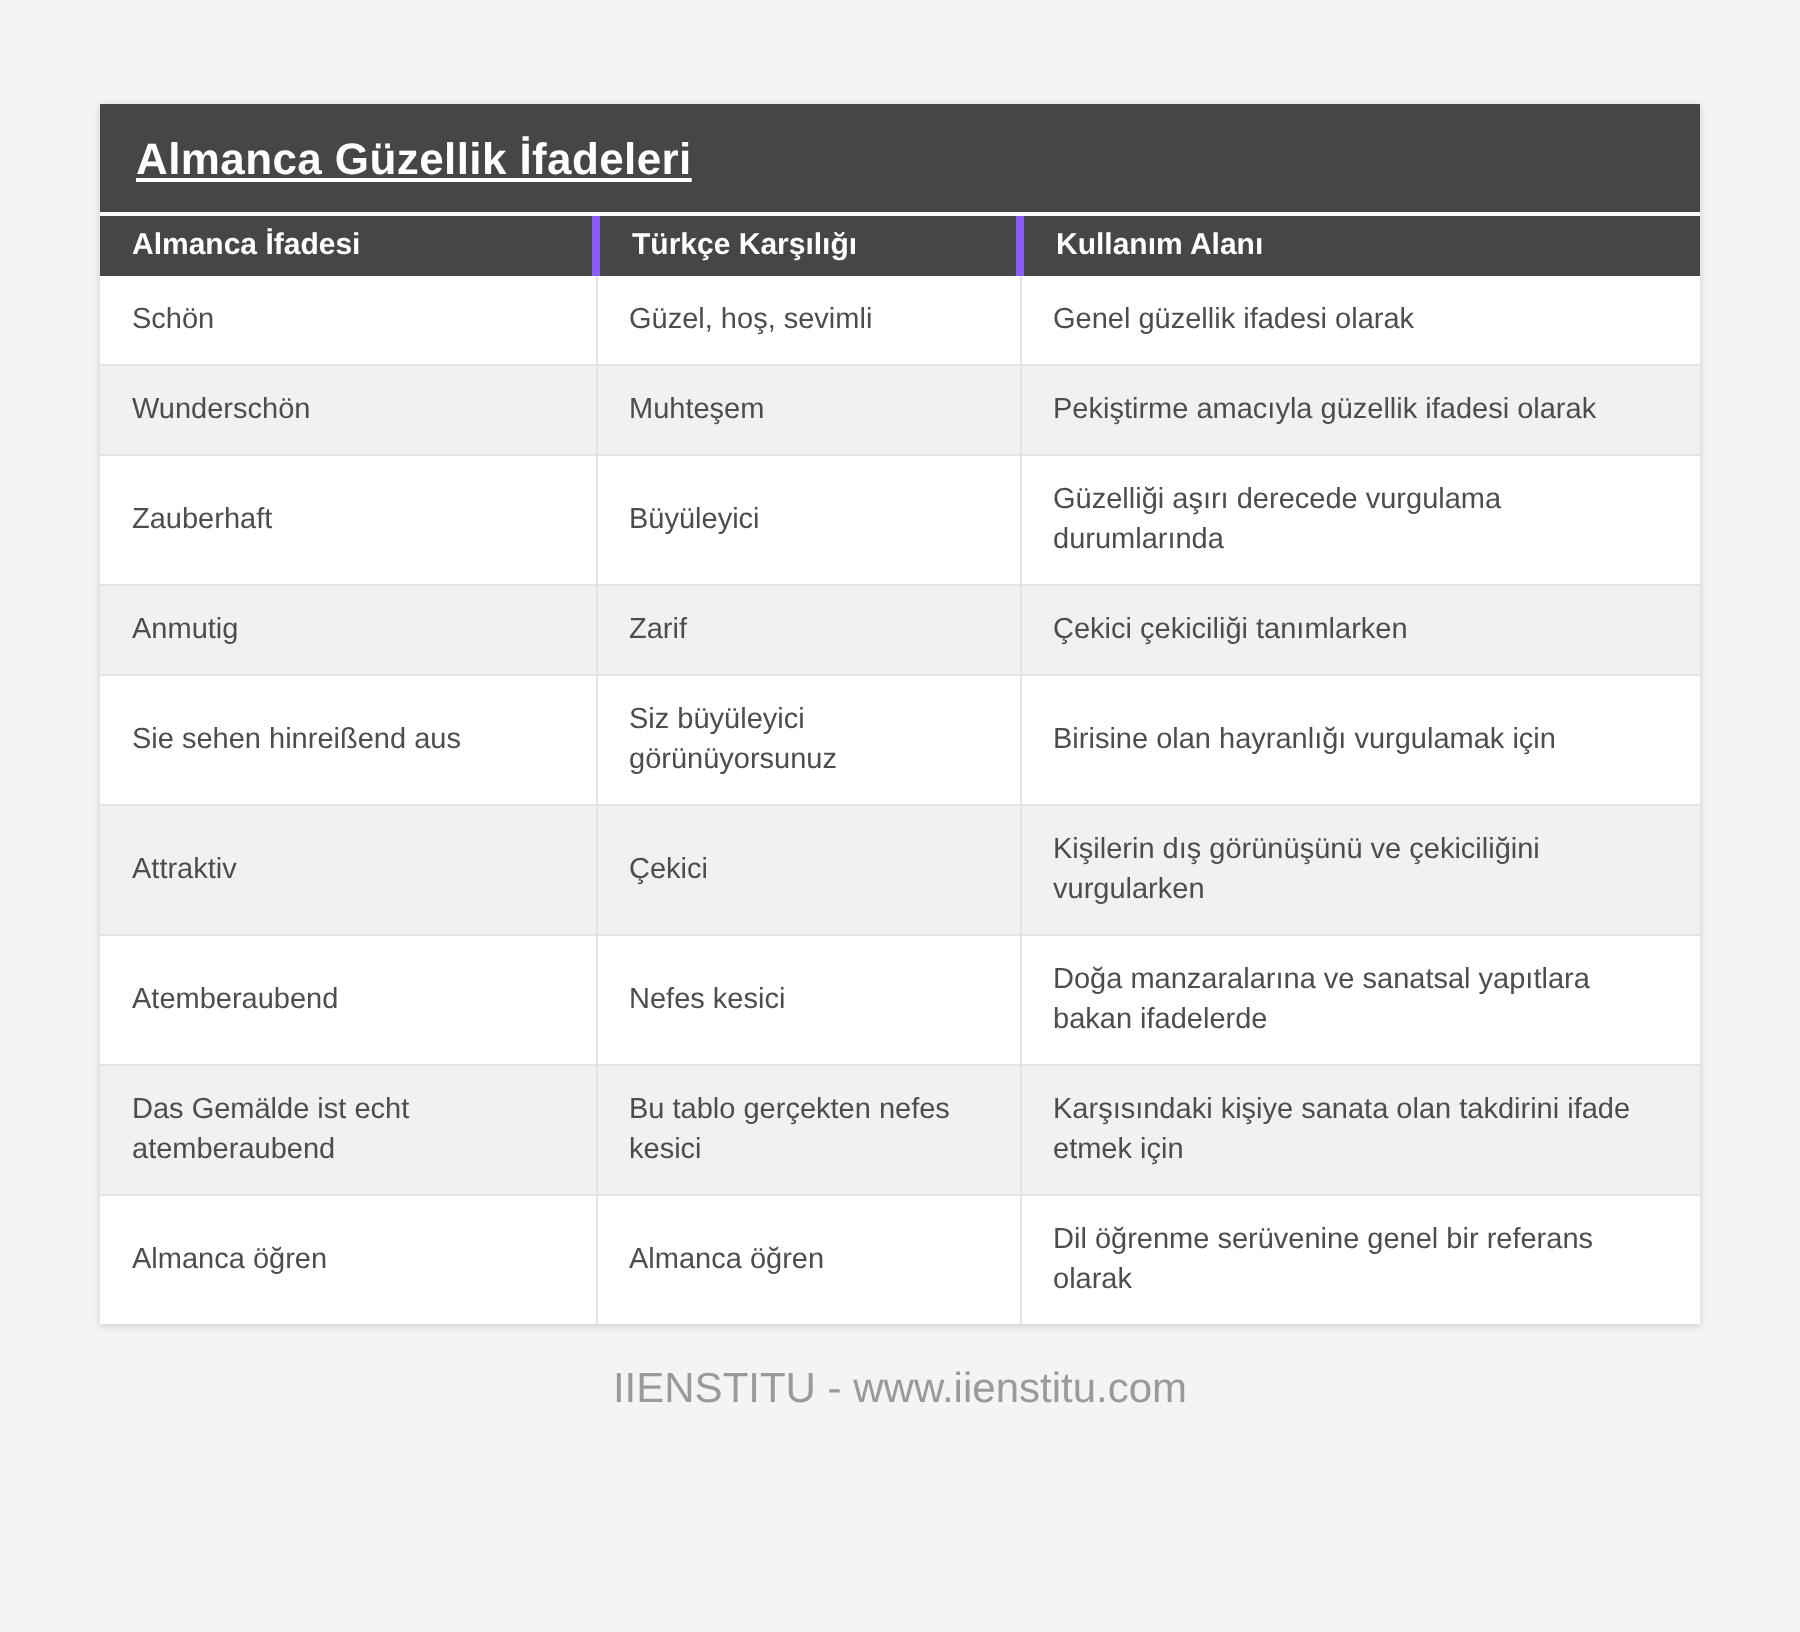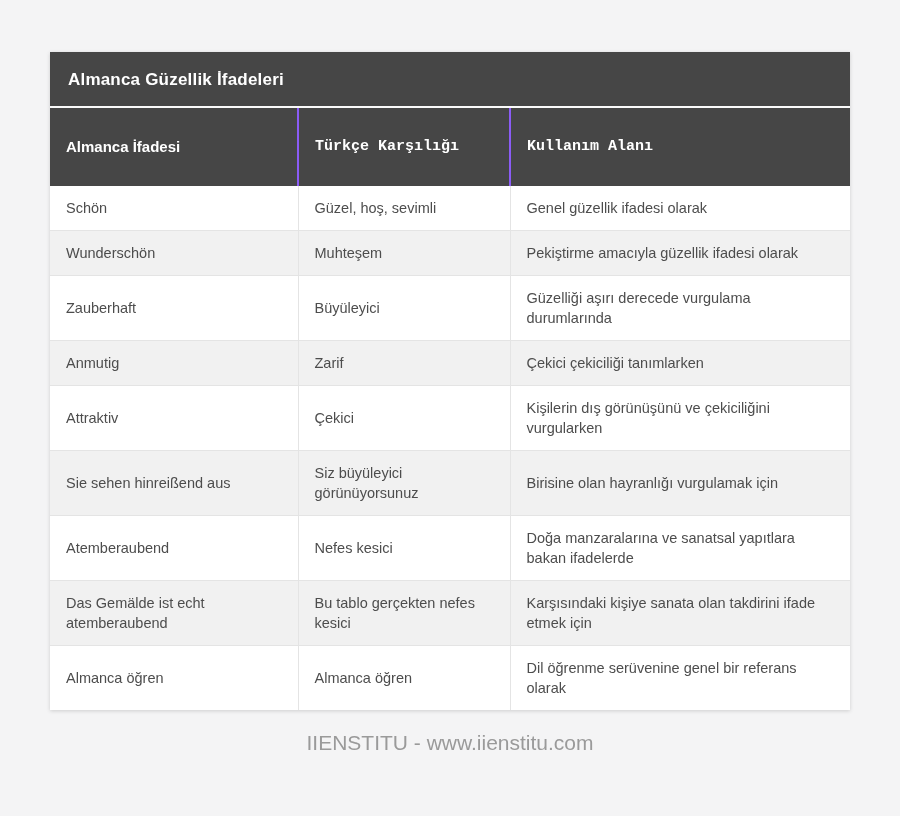--- a/index.html
+++ b/index.html
@@ -17,46 +17,47 @@
     background: #ffffff;
     box-shadow: 0 1px 4px rgba(0,0,0,0.16);
   }
 
   .card-title {
     background: var(--header-bg, #464646);
     color: var(--header-text, #ffffff);
     height: 56px;
     line-height: 56px;
     padding: 0 18px;
-    font-size: 17px;
+    font-size: 22px;
     font-weight: bold;
     border-bottom: 2px solid #fafafa;
     letter-spacing: 0.2px;
+    text-decoration: underline;
   }
 
   table {
     width: 100%;
     border-collapse: collapse;
     table-layout: fixed;
   }
 
   col.c1 { width: 31%; }
   col.c2 { width: 26.5%; }
   col.c3 { width: 42.5%; }
 
   thead th {
     background: var(--header-bg, #464646);
     color: var(--header-text, #ffffff);
     text-align: left;
     font-size: 15px;
     font-weight: bold;
-    padding: 29px 16px;
+    padding: 5px 16px;
     line-height: 20px;
   }
-  thead th + th { border-left: 2px solid #8b5cf6; font-family: Liberation Mono, monospace; }
+  thead th + th { border-left: 4px solid #8b5cf6; }
 
   tbody td {
     font-size: 14.5px;
     color: var(--cell-text, #4d4d4d);
     padding: 12px 16px;
     line-height: 20px;
     vertical-align: middle;
     word-wrap: break-word;
   }
   tbody td + td { border-left: 1px solid var(--border, #e4e4e4); }
@@ -106,28 +107,28 @@
           <td>Zauberhaft</td>
           <td>Büyüleyici</td>
           <td>Güzelliği aşırı derecede vurgulama durumlarında</td>
         </tr>
         <tr>
           <td>Anmutig</td>
           <td>Zarif</td>
           <td>Çekici çekiciliği tanımlarken</td>
         </tr>
         <tr>
+          <td>Sie sehen hinreißend aus</td>
+          <td>Siz büyüleyici görünüyorsunuz</td>
+          <td>Birisine olan hayranlığı vurgulamak için</td>
+        </tr>
+        <tr>
           <td>Attraktiv</td>
           <td>Çekici</td>
           <td>Kişilerin dış görünüşünü ve çekiciliğini vurgularken</td>
-        </tr>
-        <tr>
-          <td>Sie sehen hinreißend aus</td>
-          <td>Siz büyüleyici görünüyorsunuz</td>
-          <td>Birisine olan hayranlığı vurgulamak için</td>
         </tr>
         <tr>
           <td>Atemberaubend</td>
           <td>Nefes kesici</td>
           <td>Doğa manzaralarına ve sanatsal yapıtlara bakan ifadelerde</td>
         </tr>
         <tr>
           <td>Das Gemälde ist echt atemberaubend</td>
           <td>Bu tablo gerçekten nefes kesici</td>
           <td>Karşısındaki kişiye sanata olan takdirini ifade etmek için</td>

